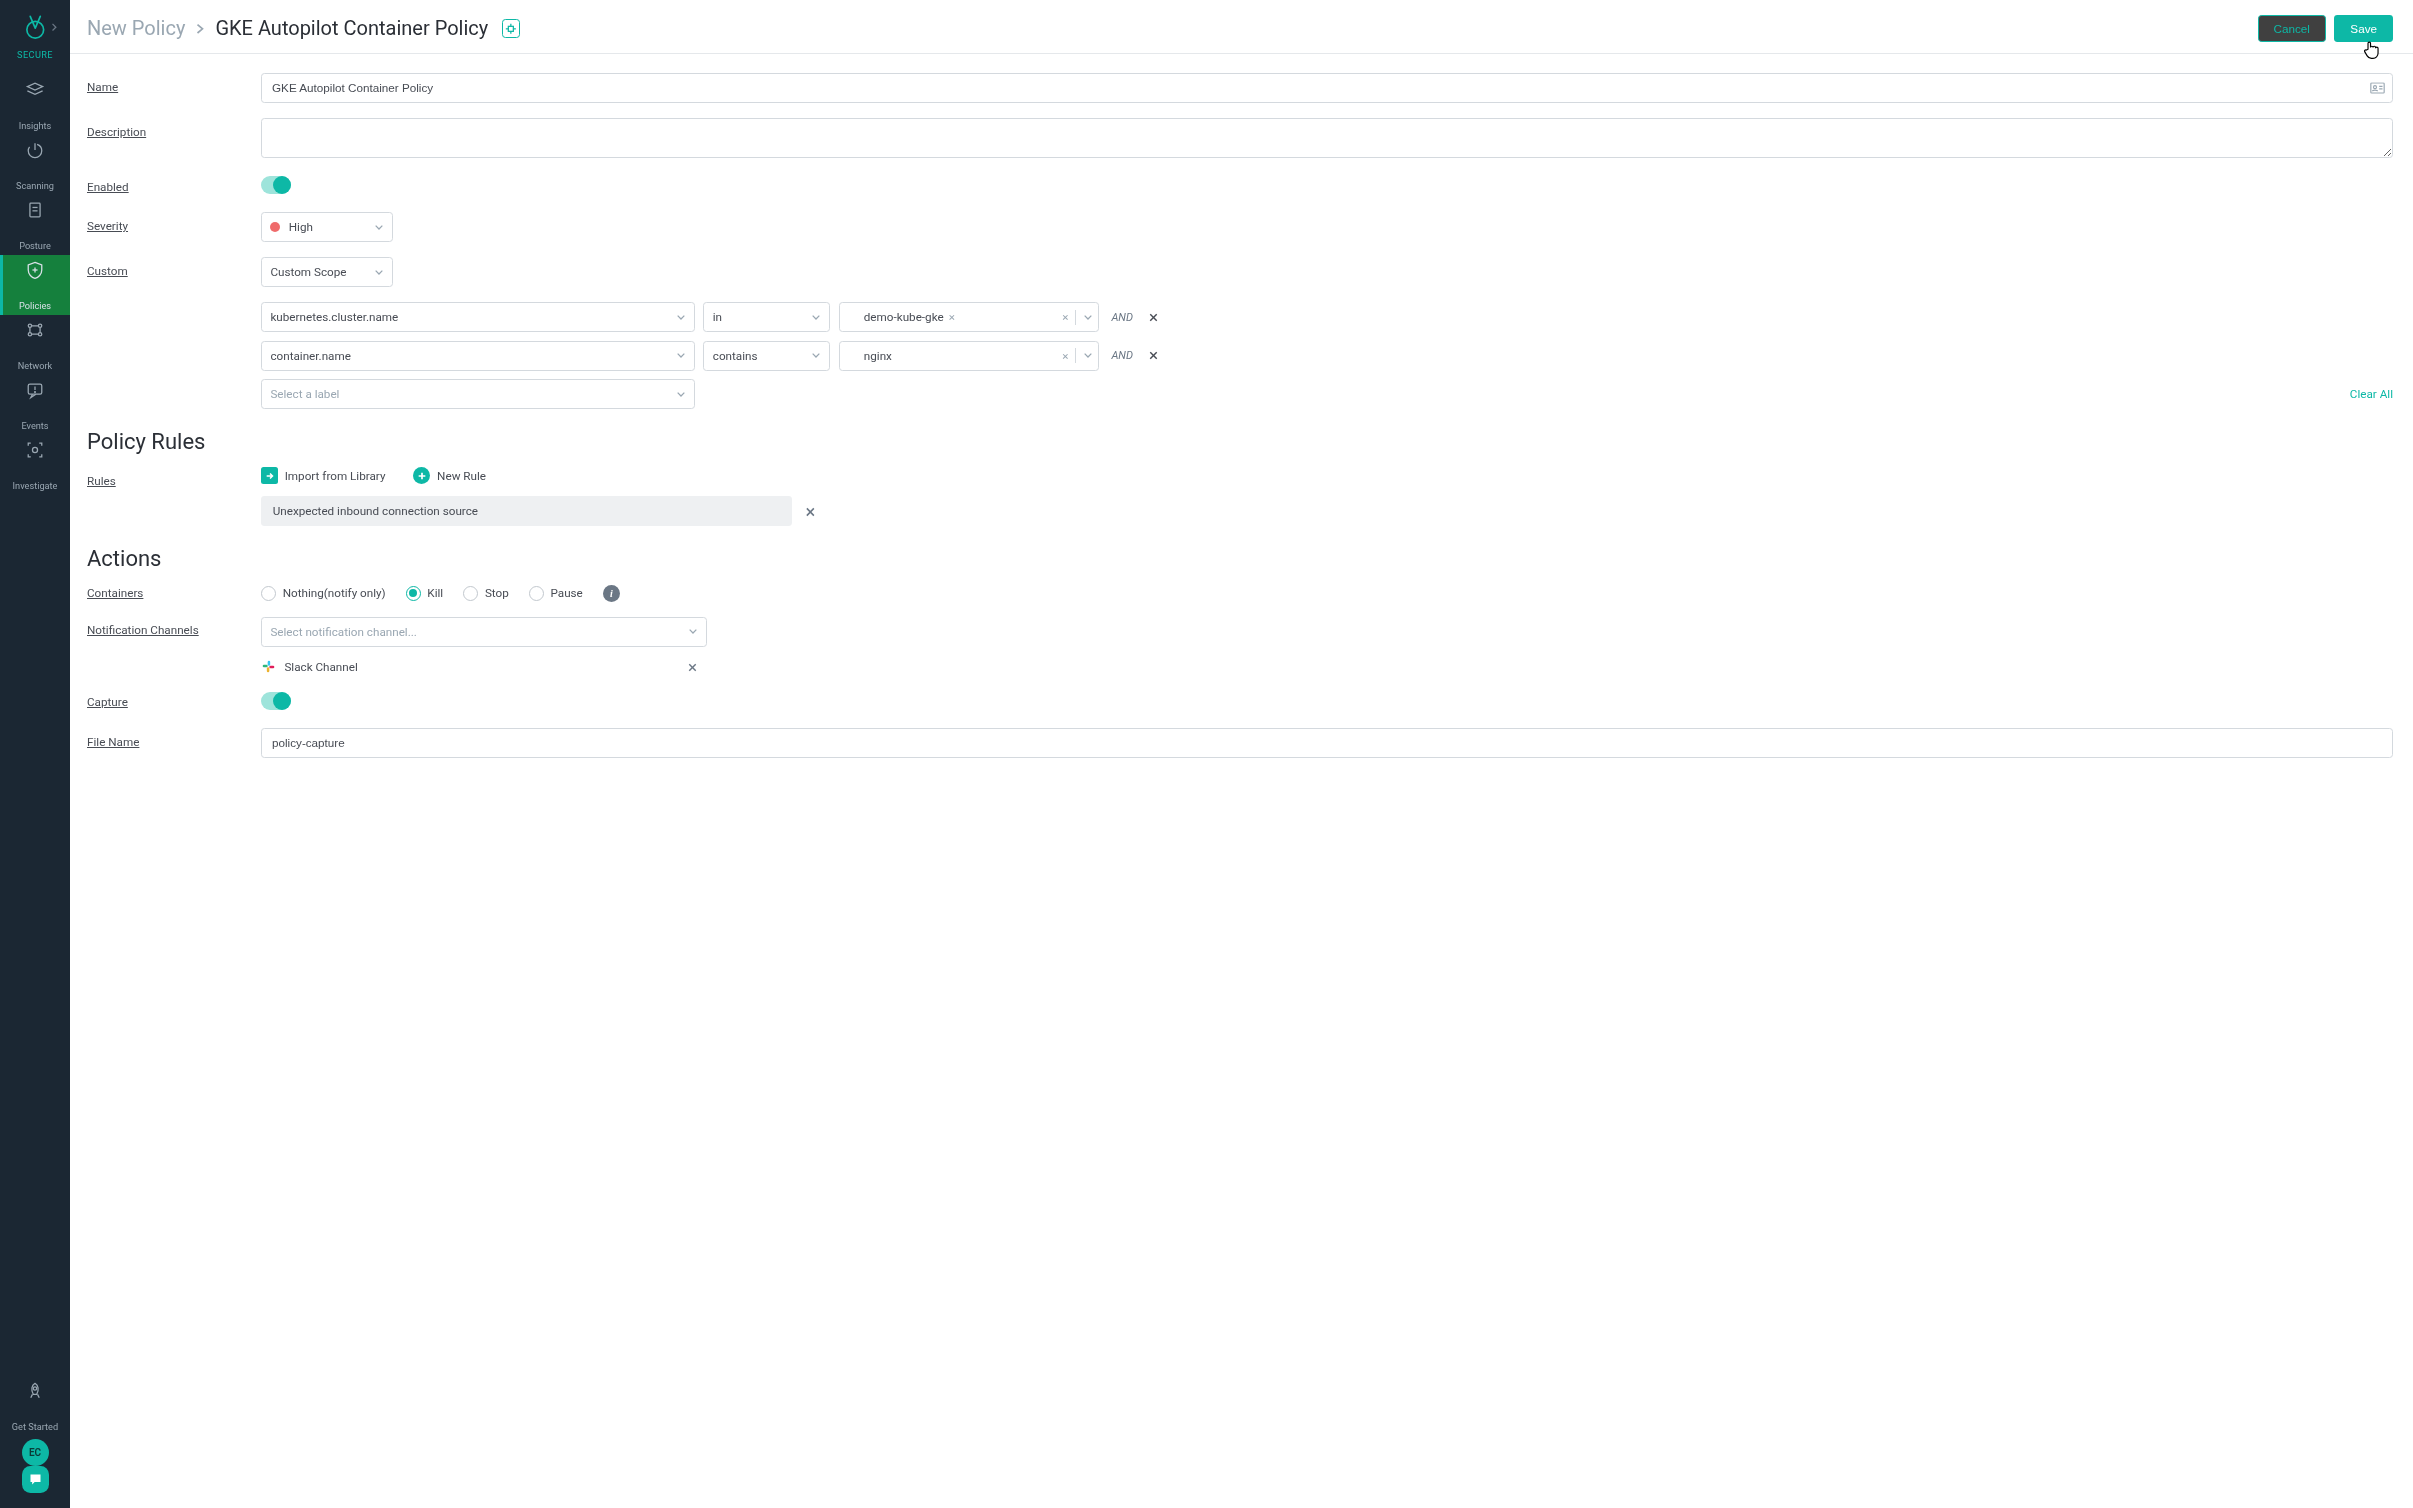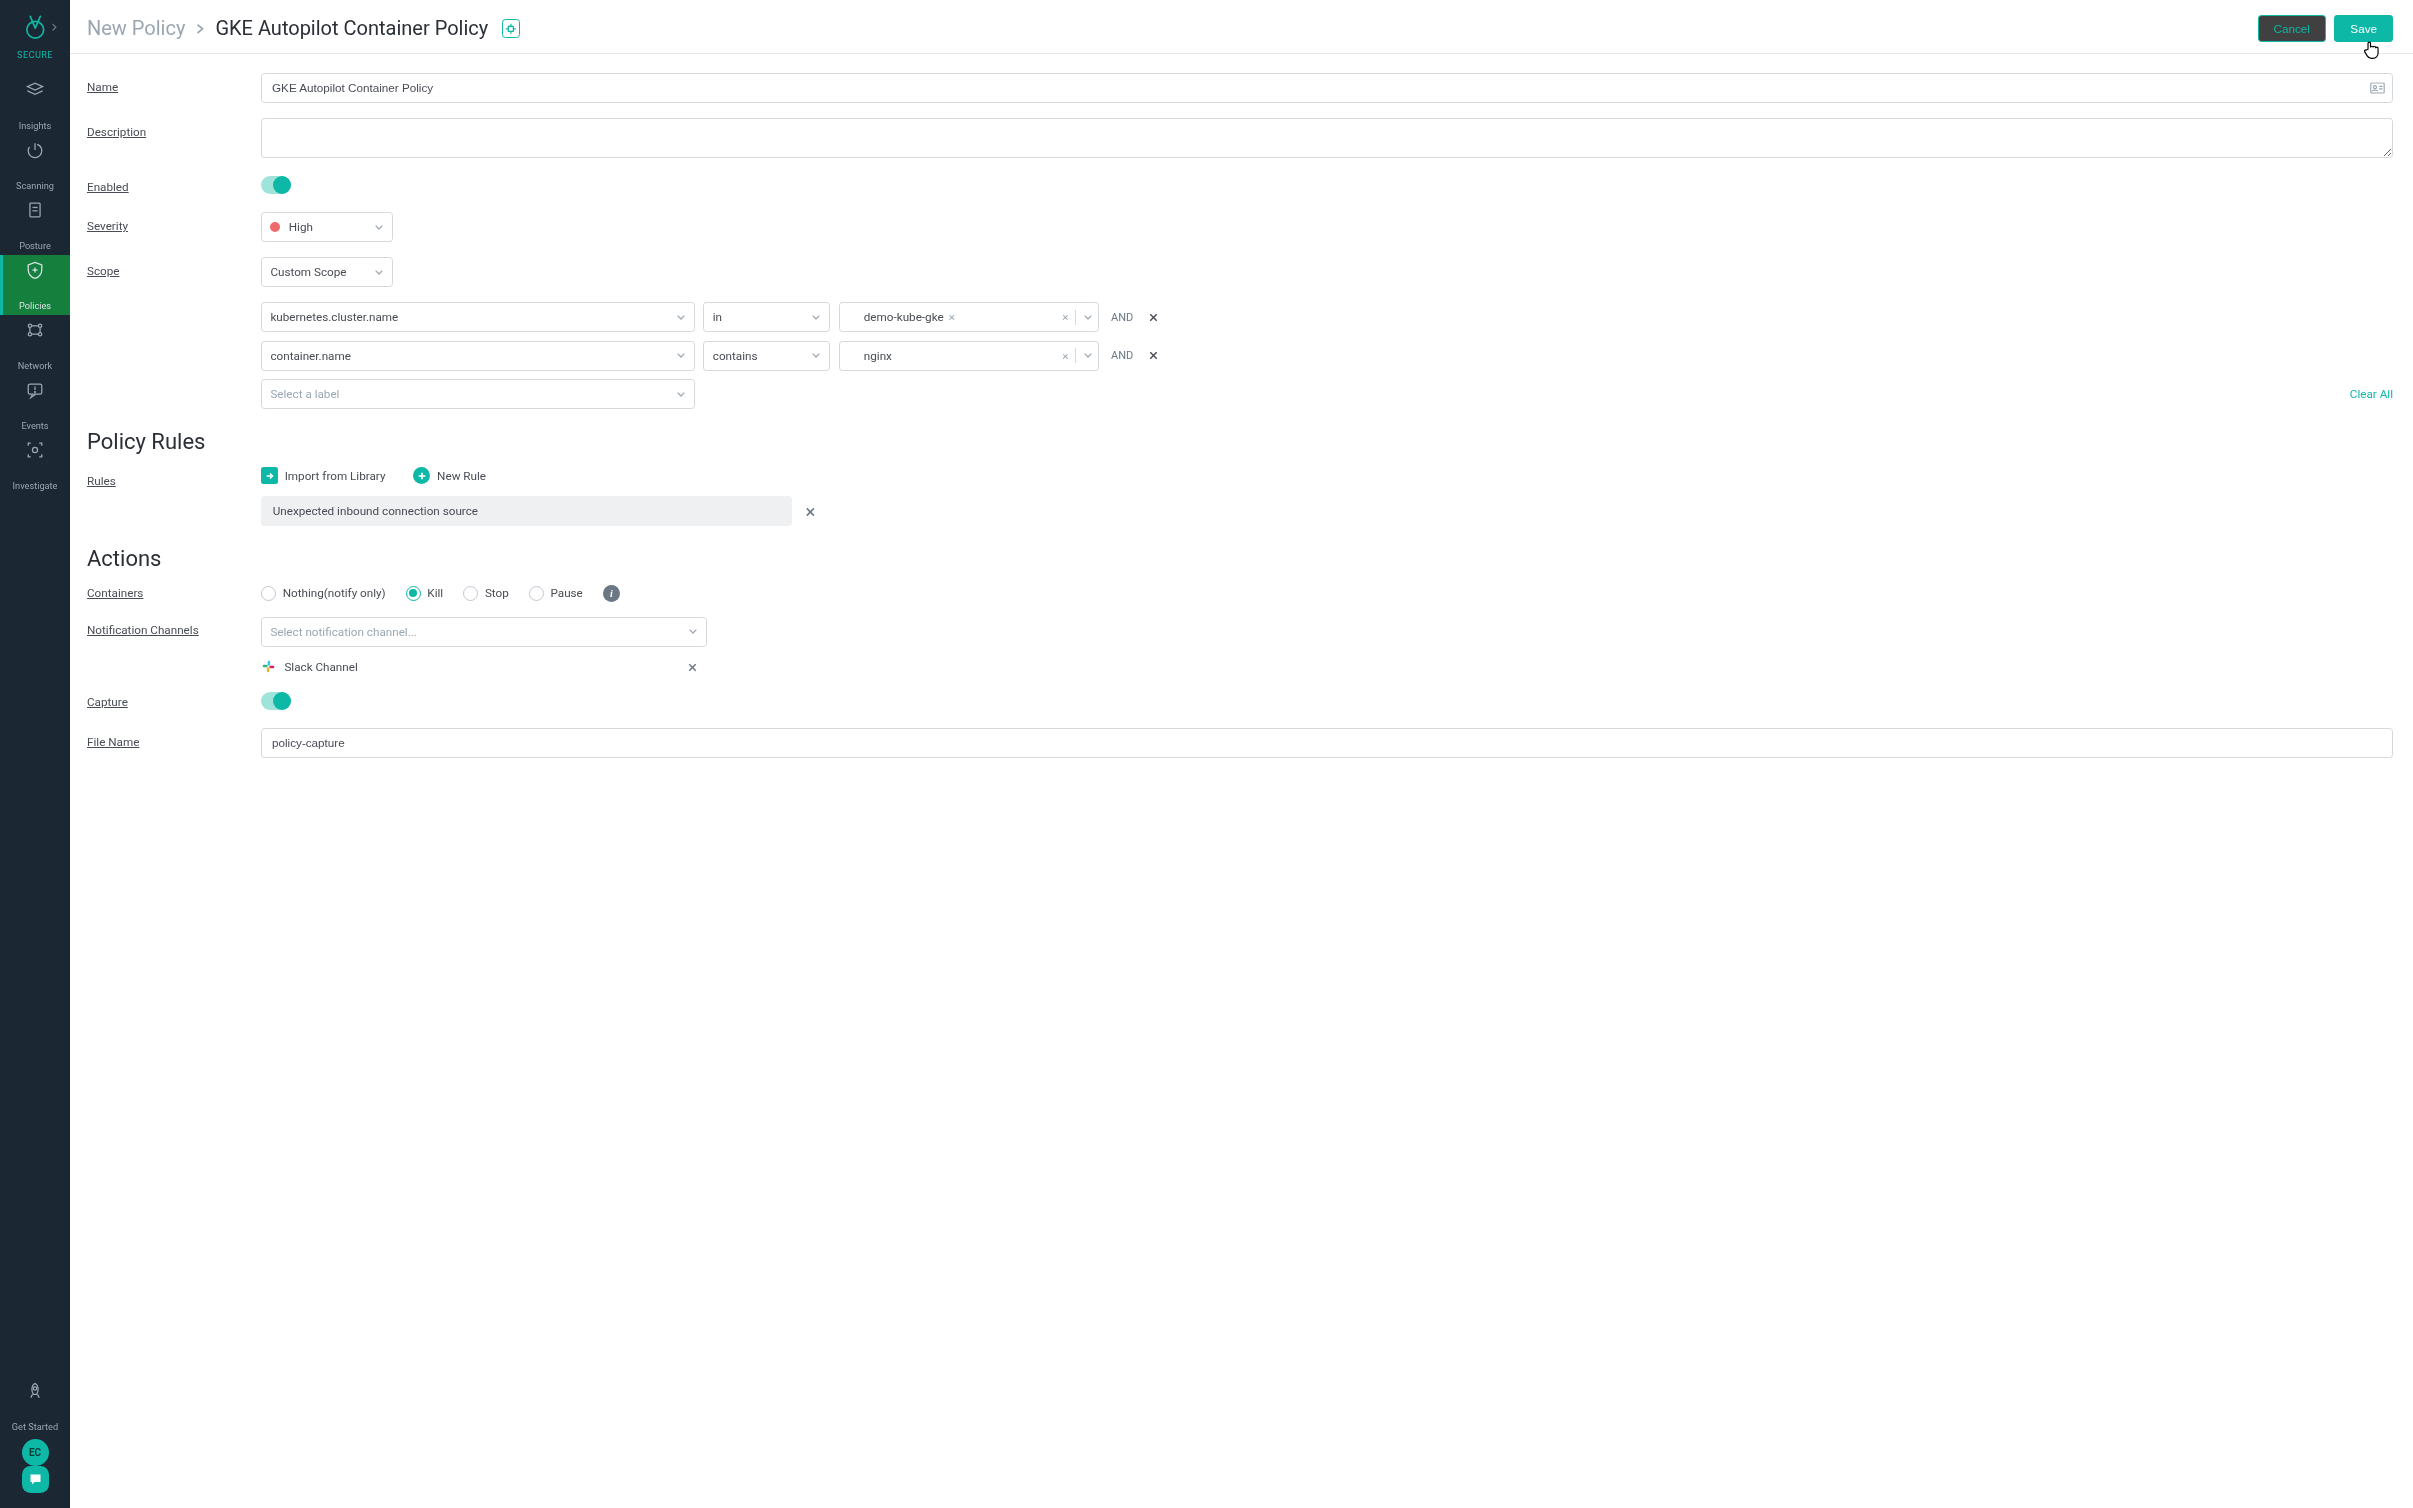--- a/index.html
+++ b/index.html
@@ -54,21 +54,21 @@
 
 
 .scope-row { display:flex; gap:8.4px; align-items:center; margin-bottom:8.4px; }
 .scope-key { width:434px; }
 .scope-op { width:127px; }
 .scope-val { width:260px; display:flex; padding-right:5px;padding-left:24px; }
 .tag { display:inline-flex; align-items:center; gap:5px; font-size:11.7px; }
 .tag .x { color:#9aa7b2; cursor:pointer; font-size:11.7px; }
 .val-clear { margin-left:auto; color:#9aa7b2; cursor:pointer; }
 .val-divider { width:0.8px; height:15px; background:#d4d9de; margin:0 6.7px; }
-.join-op { color:#6b7785; font-size:11px; width:30px; text-align:center; }
+.join-op { color:#6b7785; font-size:11px; width:30px; text-align:center;font-style:italic; }
 .row-remove { color:#484c54; cursor:pointer; font-size:17px; line-height:1; padding:0 3.4px; }
 .scope-empty-row { display:flex; align-items:center; }
 .clear-all { color:#0db8a6; cursor:pointer; font-size:11.7px; margin-left:auto; }
 
 .section-title { font-size:22px; color:#2b2f36; font-weight:400; margin:20px 0 13.4px; }
 
 .rule-actions { display:flex; align-items:center; gap:28px; }
 .link-btn { display:flex; align-items:center; gap:6.7px; color:#484c54; cursor:pointer; }
 .icon-circle { width:17px; height:17px; border-radius:50%; background:#0db8a6; display:flex; align-items:center; justify-content:center; color:#fff; }
 .icon-clip { width:17px; height:17px; border-radius:2.5px; background:#0db8a6; display:flex; align-items:center; justify-content:center; color:#fff; }
@@ -297,21 +297,21 @@
             <span class="chev">
               <svg width="10" height="6.7" viewBox="0 0 12 8">
                   <path d="M2 2 L6 6 L10 2" fill="none" stroke="#9aa7b2" stroke-width="1.5"></path>
                 </svg>
             </span>
           </div>
         </div>
       </div>
 
       <div class="form-row">
-        <div class="form-label">Scope</div>
+        <div class="form-label">Custom</div>
         <div class="form-control">
           <div class="select">
             <span>Custom Scope</span>
             <span class="chev">
               <svg width="10" height="6.7" viewBox="0 0 12 8">
                   <path d="M2 2 L6 6 L10 2" fill="none" stroke="#9aa7b2" stroke-width="1.5"></path>
                 </svg>
             </span>
           </div>
         </div>

